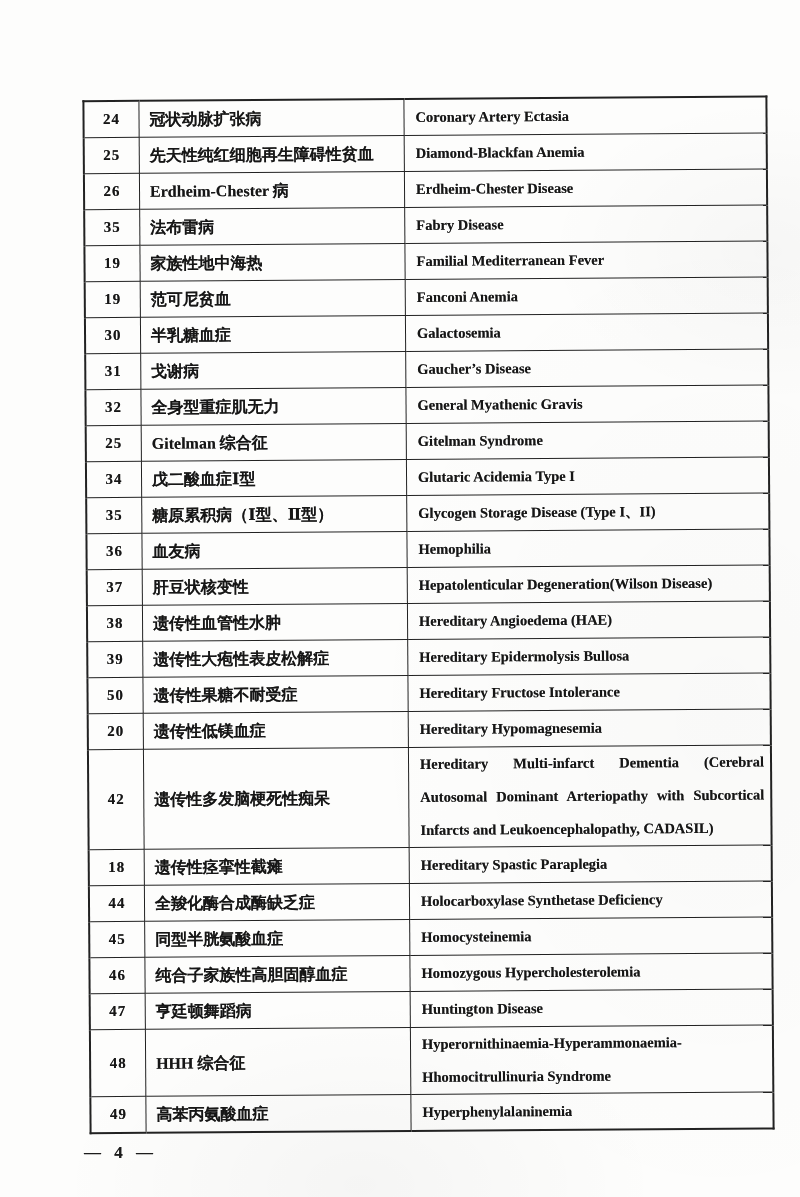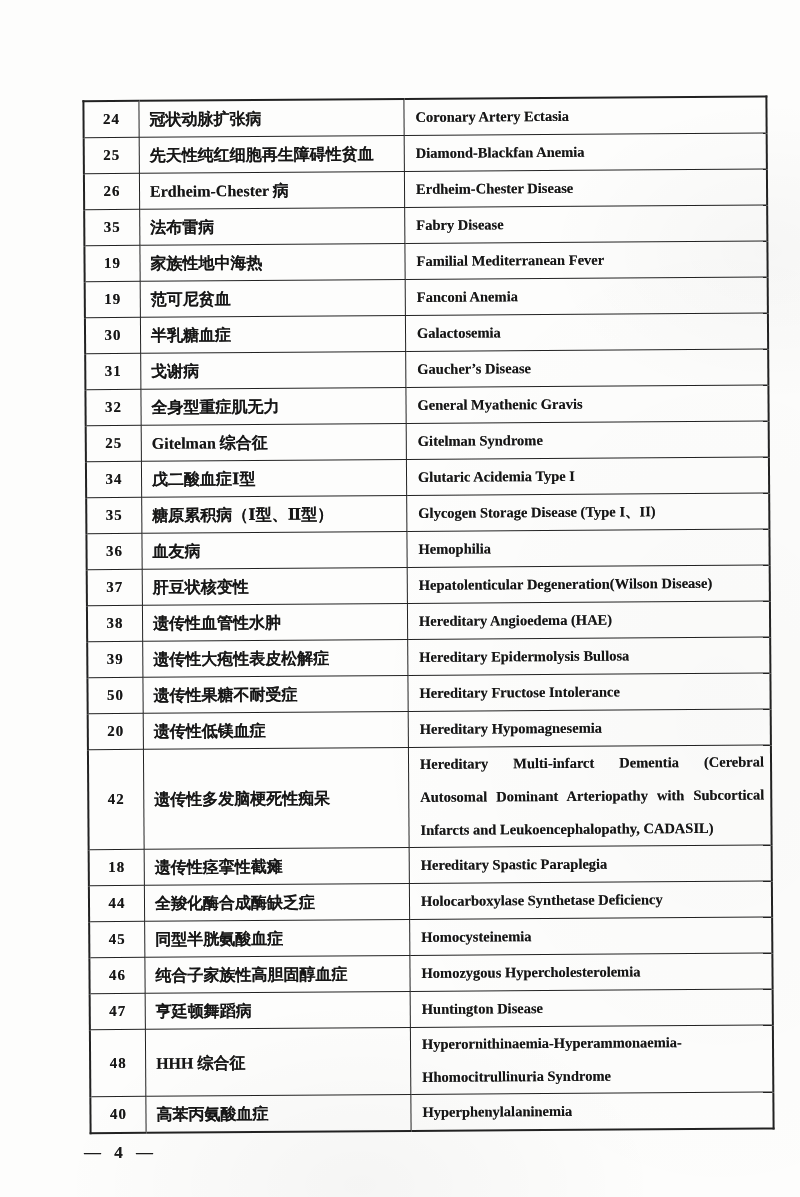--- a/index.html
+++ b/index.html
@@ -205,21 +205,21 @@
     <td class="c-no">47</td>
     <td class="c-zh">亨廷顿舞蹈病</td>
     <td class="c-en">Huntington Disease</td>
   </tr>
           <tr>
     <td class="c-no">48</td>
     <td class="c-zh">HHH 综合征</td>
     <td class="c-en">Hyperornithinaemia-Hyperammonaemia-Hhomocitrullinuria Syndrome</td>
   </tr>
           <tr>
-    <td class="c-no">40</td>
+    <td class="c-no">49</td>
     <td class="c-zh">高苯丙氨酸血症</td>
     <td class="c-en">Hyperphenylalaninemia</td>
   </tr>
         </tbody>
     </table>
   </div>
   <div class="page-number">— 4 —</div>
 </div>
 
 </body></html>

